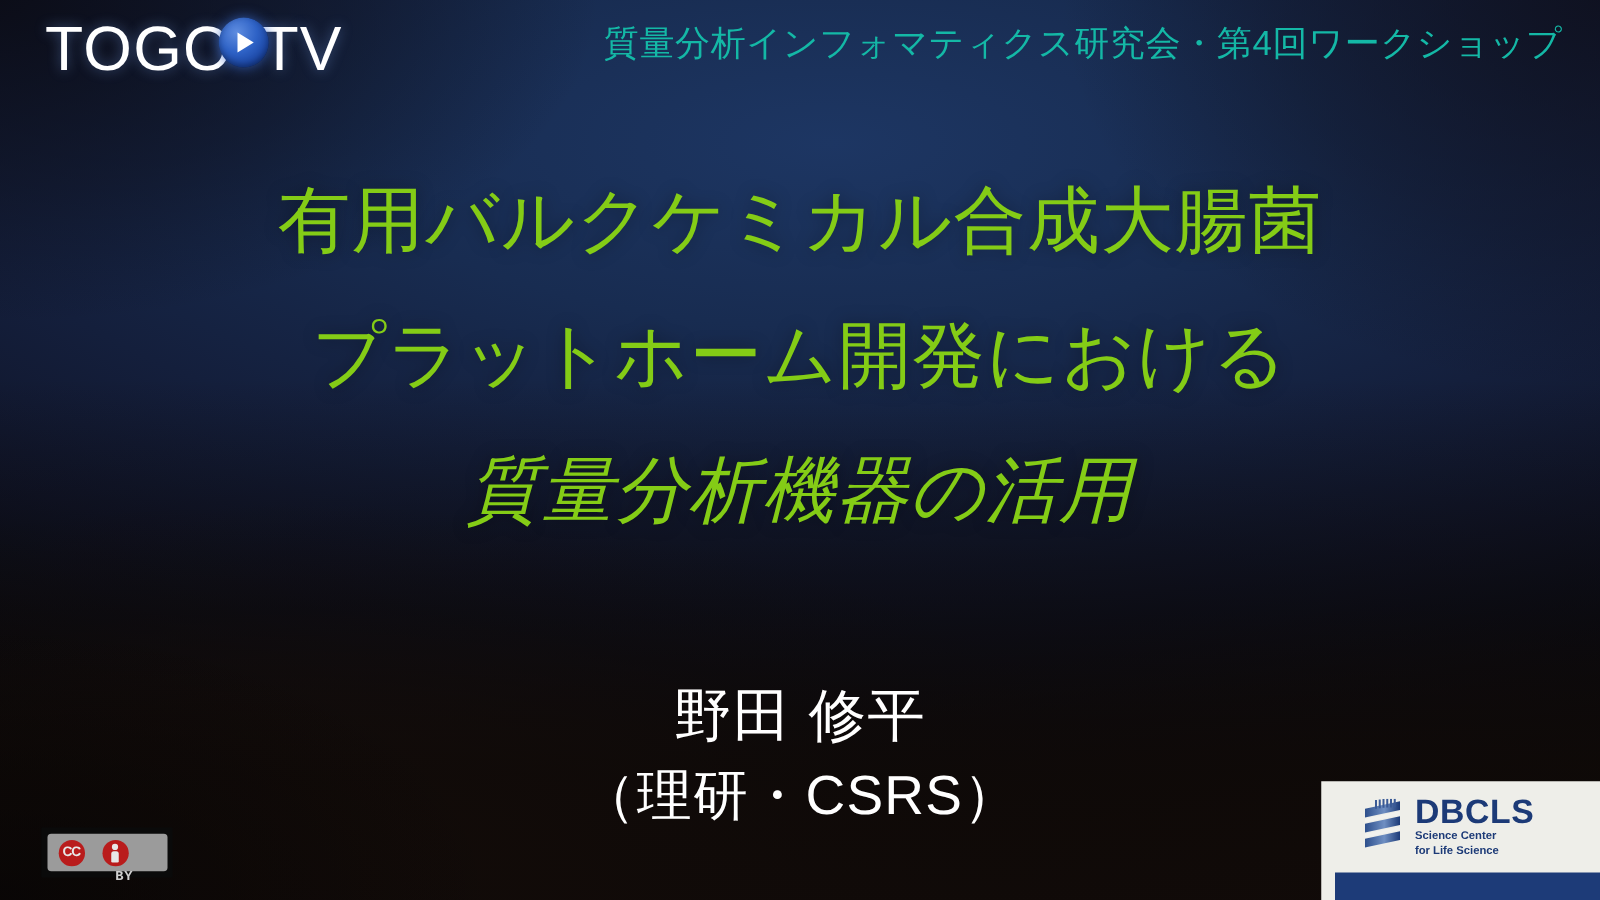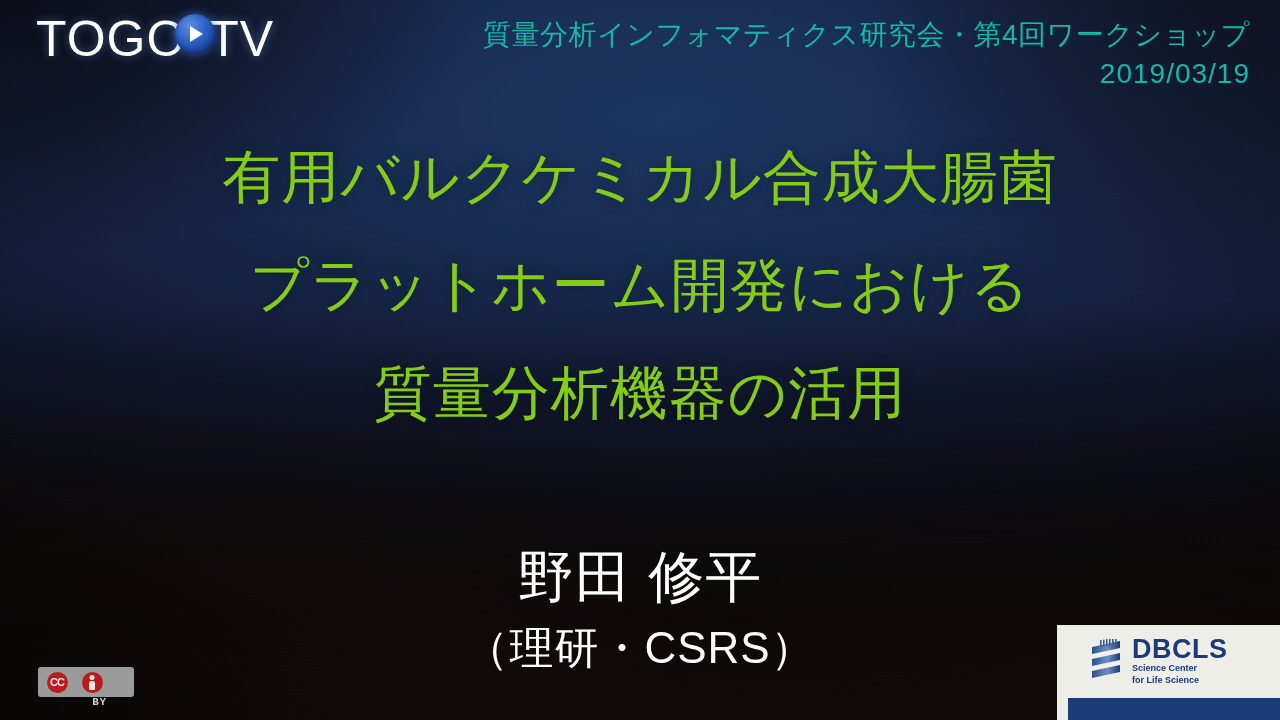--- a/index.html
+++ b/index.html
@@ -116,33 +116,33 @@
     text-align: center;
     color: #84cc16;
   }
   #title-block .tline {
     font-size: 58px;
     line-height: 1;
     letter-spacing: 1px;
     margin-bottom: 50px;
     text-shadow: 0 0 14px rgba(0,0,0,0.35);
   }
-  #title-block .tline:last-child { margin-bottom: 4px; }
+  #title-block .tline:last-child { margin-bottom: 4px; font-style: italic; }
 
   
   #presenter-block {
     position: absolute;
     left: 0;
     right: 0;
     top: 548px;
     text-align: center;
     color: #ffffff;
   }
   #presenter-block .pname {
-    font-size: 56px;
+    font-size: 46px;
     line-height: 1.05;
     letter-spacing: 1px;
   }
   #presenter-block .paffil {
     font-size: 44px;
     line-height: 1.05;
     letter-spacing: 1px;
     margin-top: 18px;
   }
 
@@ -279,21 +279,20 @@
   <div id="togo-logo">
     <span class="word">TOGO</span>
     <span class="play-badge">
       <span class="tri"></span>
     </span>
     <span class="word">TV</span>
   </div>
 
   <div id="header-block">
     <div class="conf-line">質量分析インフォマティクス研究会・第4回ワークショップ</div>
-    <div class="date-line">2019/03/19</div>
   </div>
 
   <div id="title-block">
     <div class="tline">有用バルクケミカル合成大腸菌</div>
     <div class="tline">プラットホーム開発における</div>
     <div class="tline">質量分析機器の活用</div>
   </div>
 
   <div id="presenter-block">
     <div class="pname">野田 修平</div>

